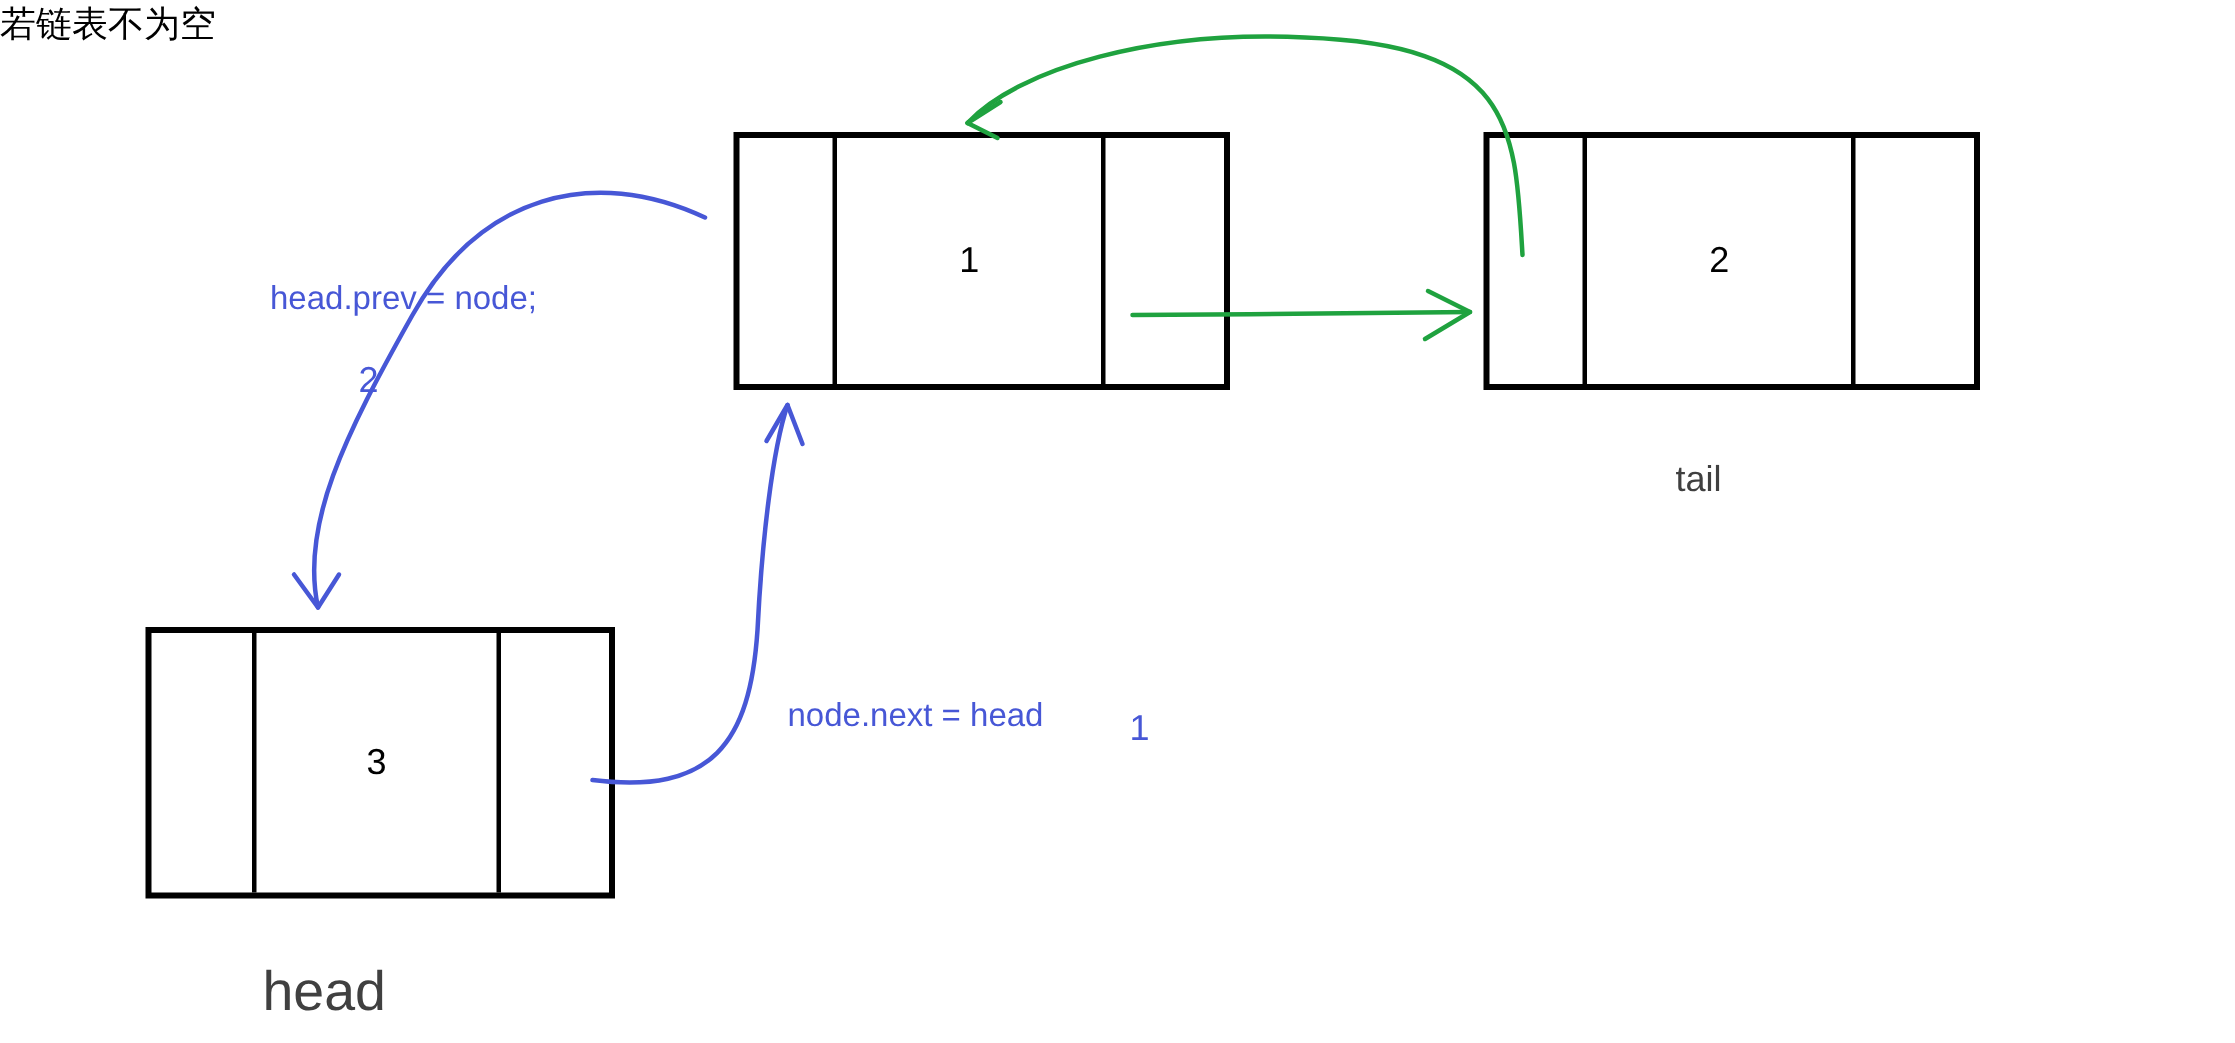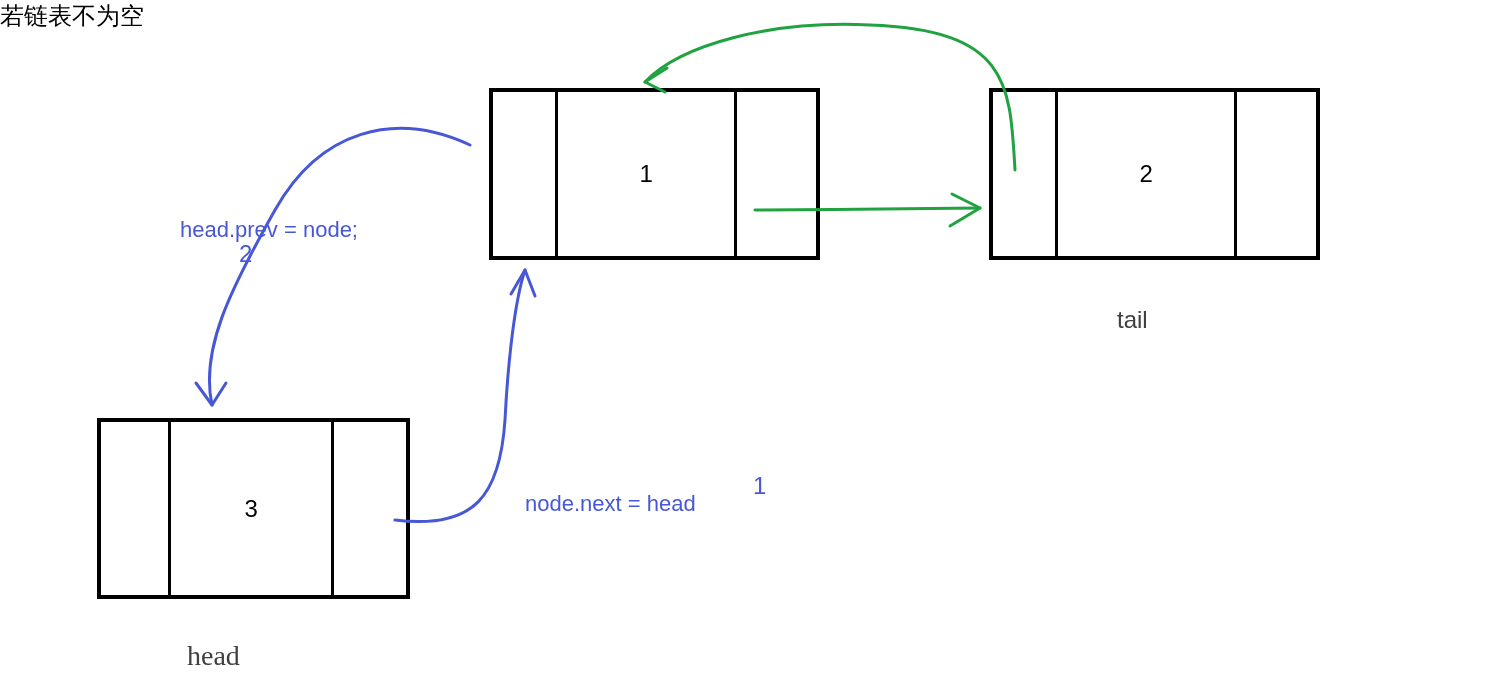--- a/index.html
+++ b/index.html
@@ -78,26 +78,26 @@
   </div>
 
   <div class="node" style="left:97px; top:418px; width:313px; height:181px;">
     <div class="cell" style="width:72px;"></div>
     <div class="cell val lbl-green" style="width:167px;">3</div>
     <div class="cell" style="width:74px;"></div>
   </div>
 
   <div class="lbl lbl-green" style="left:1117px; top:306px; font-size:24px;">tail</div>
 
-  <div class="lbl lbl-green" style="left:187px; top:640px; font-size:28px;font-family:Liberation Serif, serif;">head</div>
+  <div class="lbl lbl-green" style="left:175px; top:640px; font-size:37px;">head</div>
 
-  <div class="lbl lbl-blue" style="left:180px; top:186px;margin-top:31px;">head.prev = node;</div>
+  <div class="lbl lbl-blue" style="left:180px; top:186px;">head.prev = node;</div>
   <div class="lbl lbl-blue" style="left:239px; top:240px; font-size:24px;">2</div>
 
-  <div class="lbl lbl-blue" style="left:525px; top:491px;">node.next = head</div>
+  <div class="lbl lbl-blue" style="left:525px; top:464px;">node.next = head</div>
   <div class="lbl lbl-blue" style="left:753px; top:472px; font-size:24px;">1</div>
 
   <svg class="overlay" viewBox="0 0 1490 695">
     <defs>
       
     </defs>
 
     <g stroke="#1fa23f" stroke-width="3" fill="none" stroke-linecap="round">
       <path d="M1015,170 C1010,85 1010,30 870,25 C770,20 680,45 645,82"></path>
 

